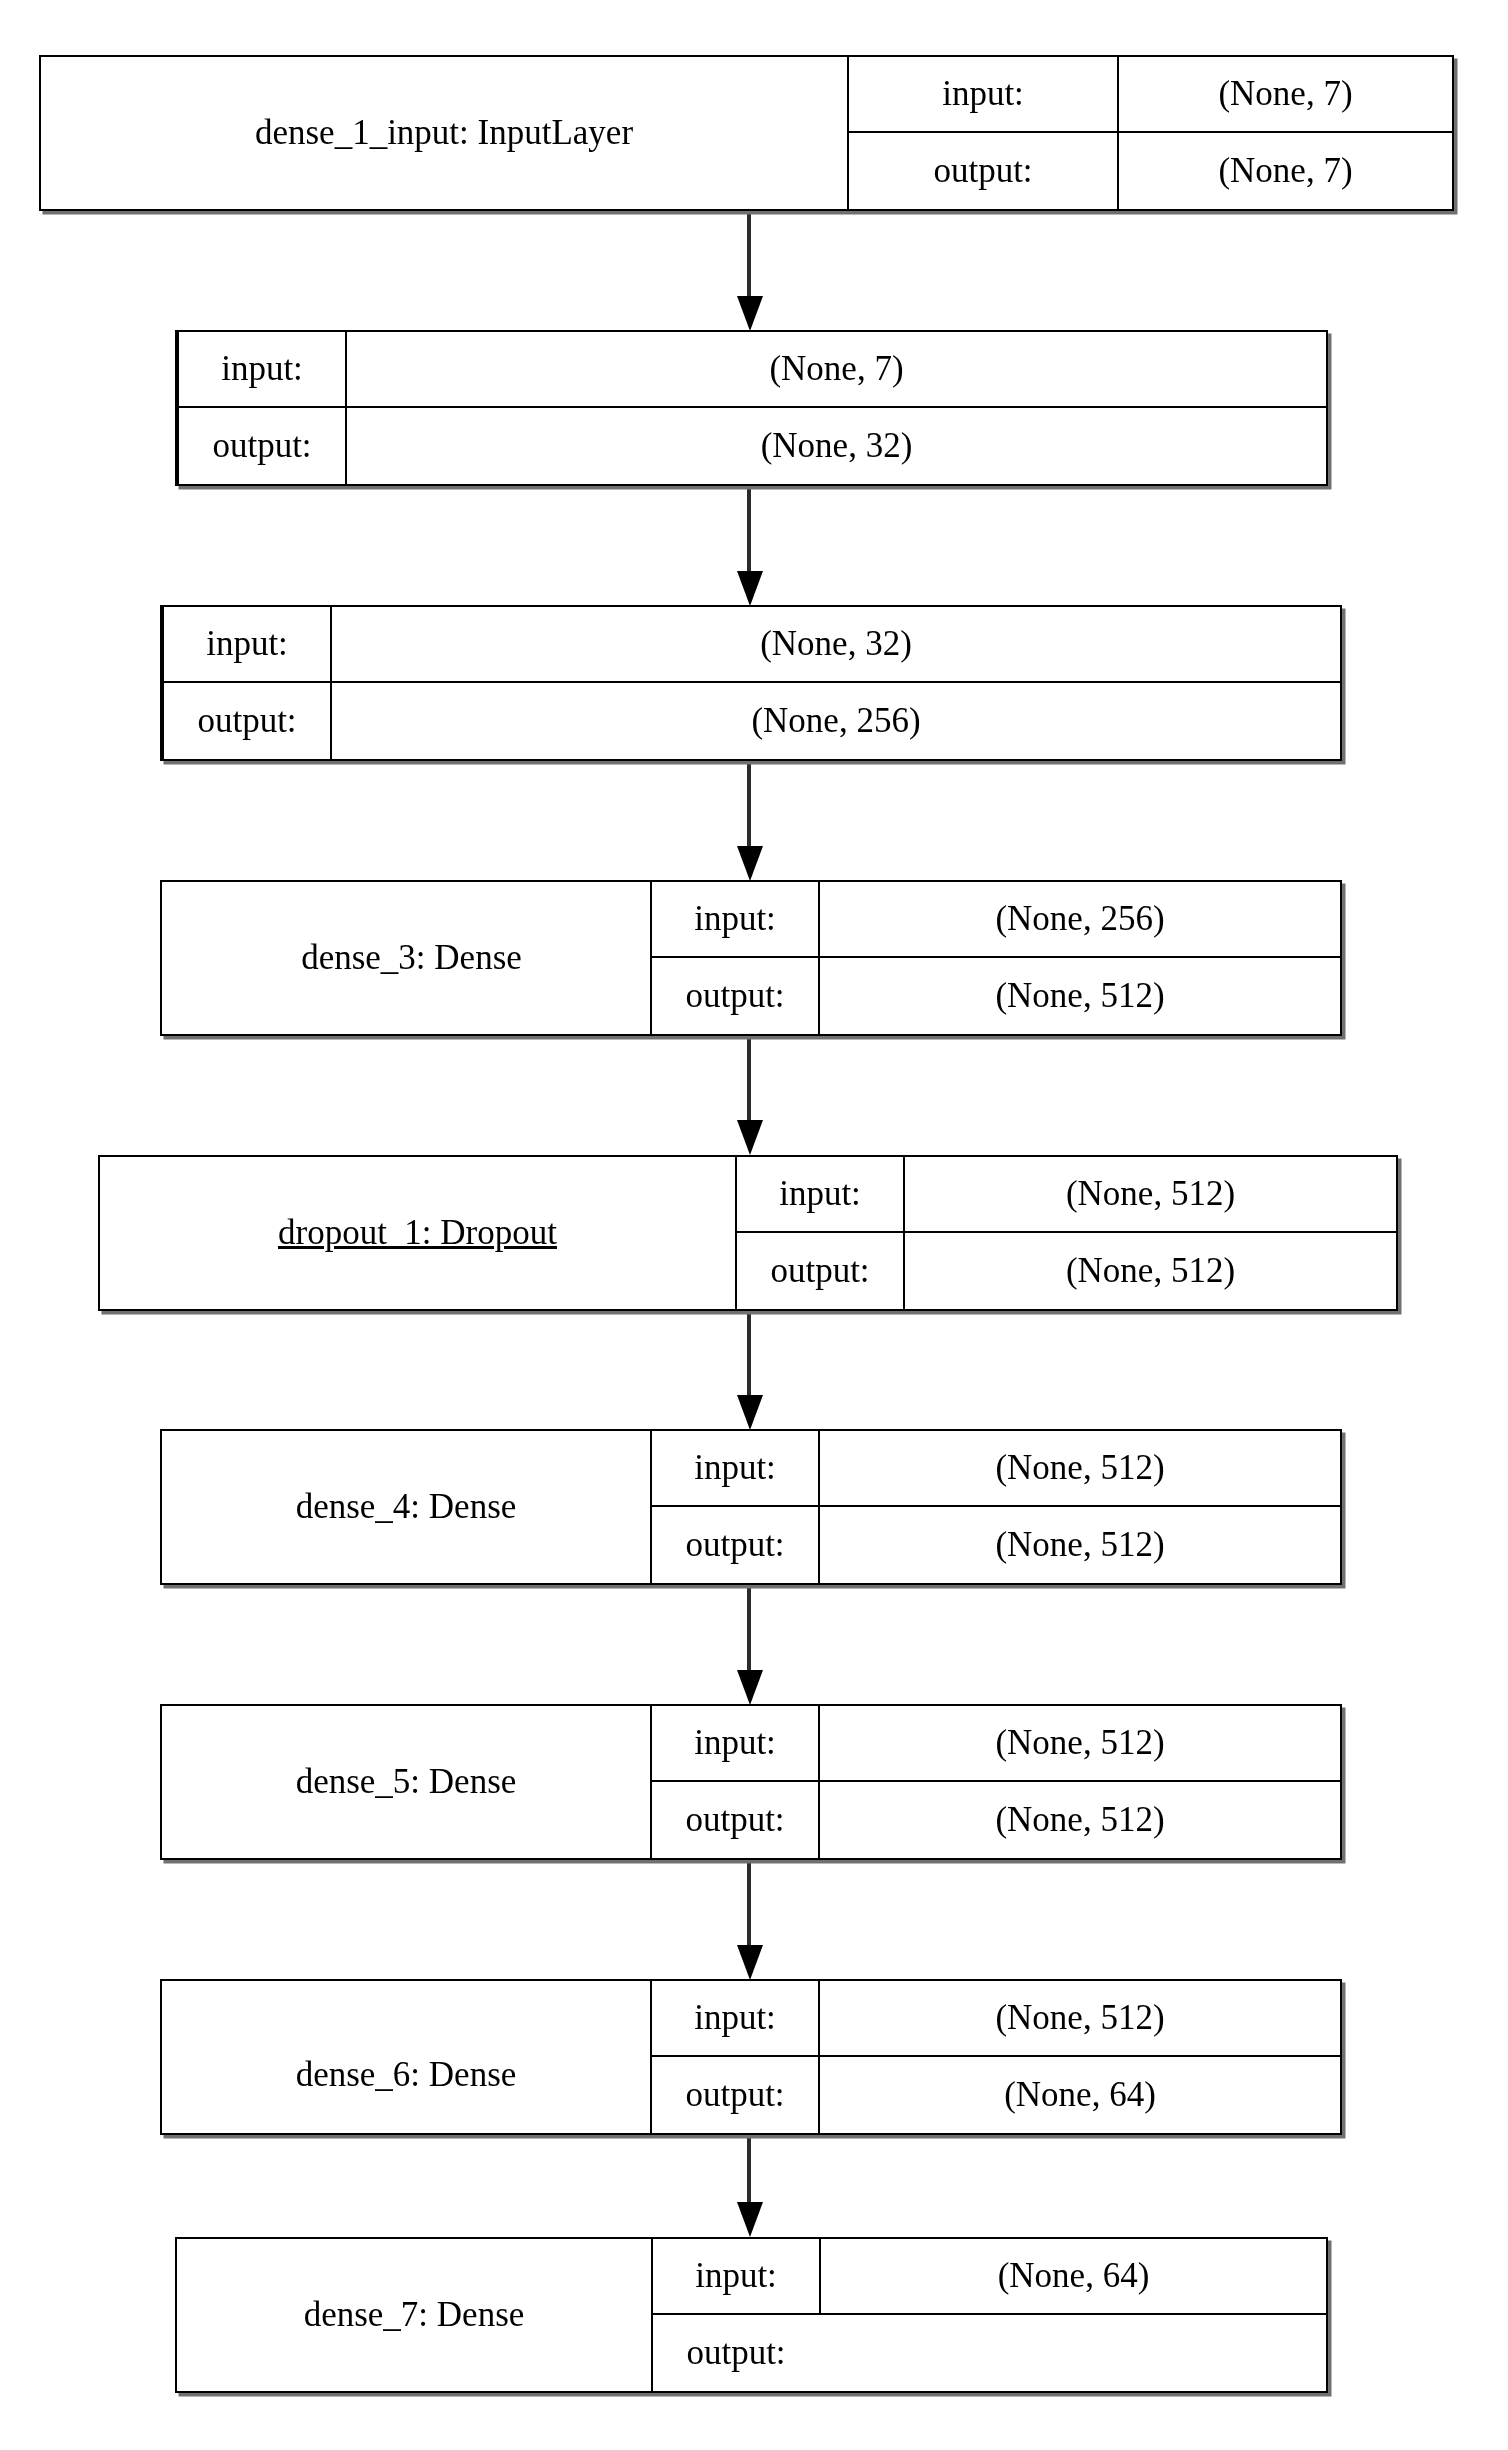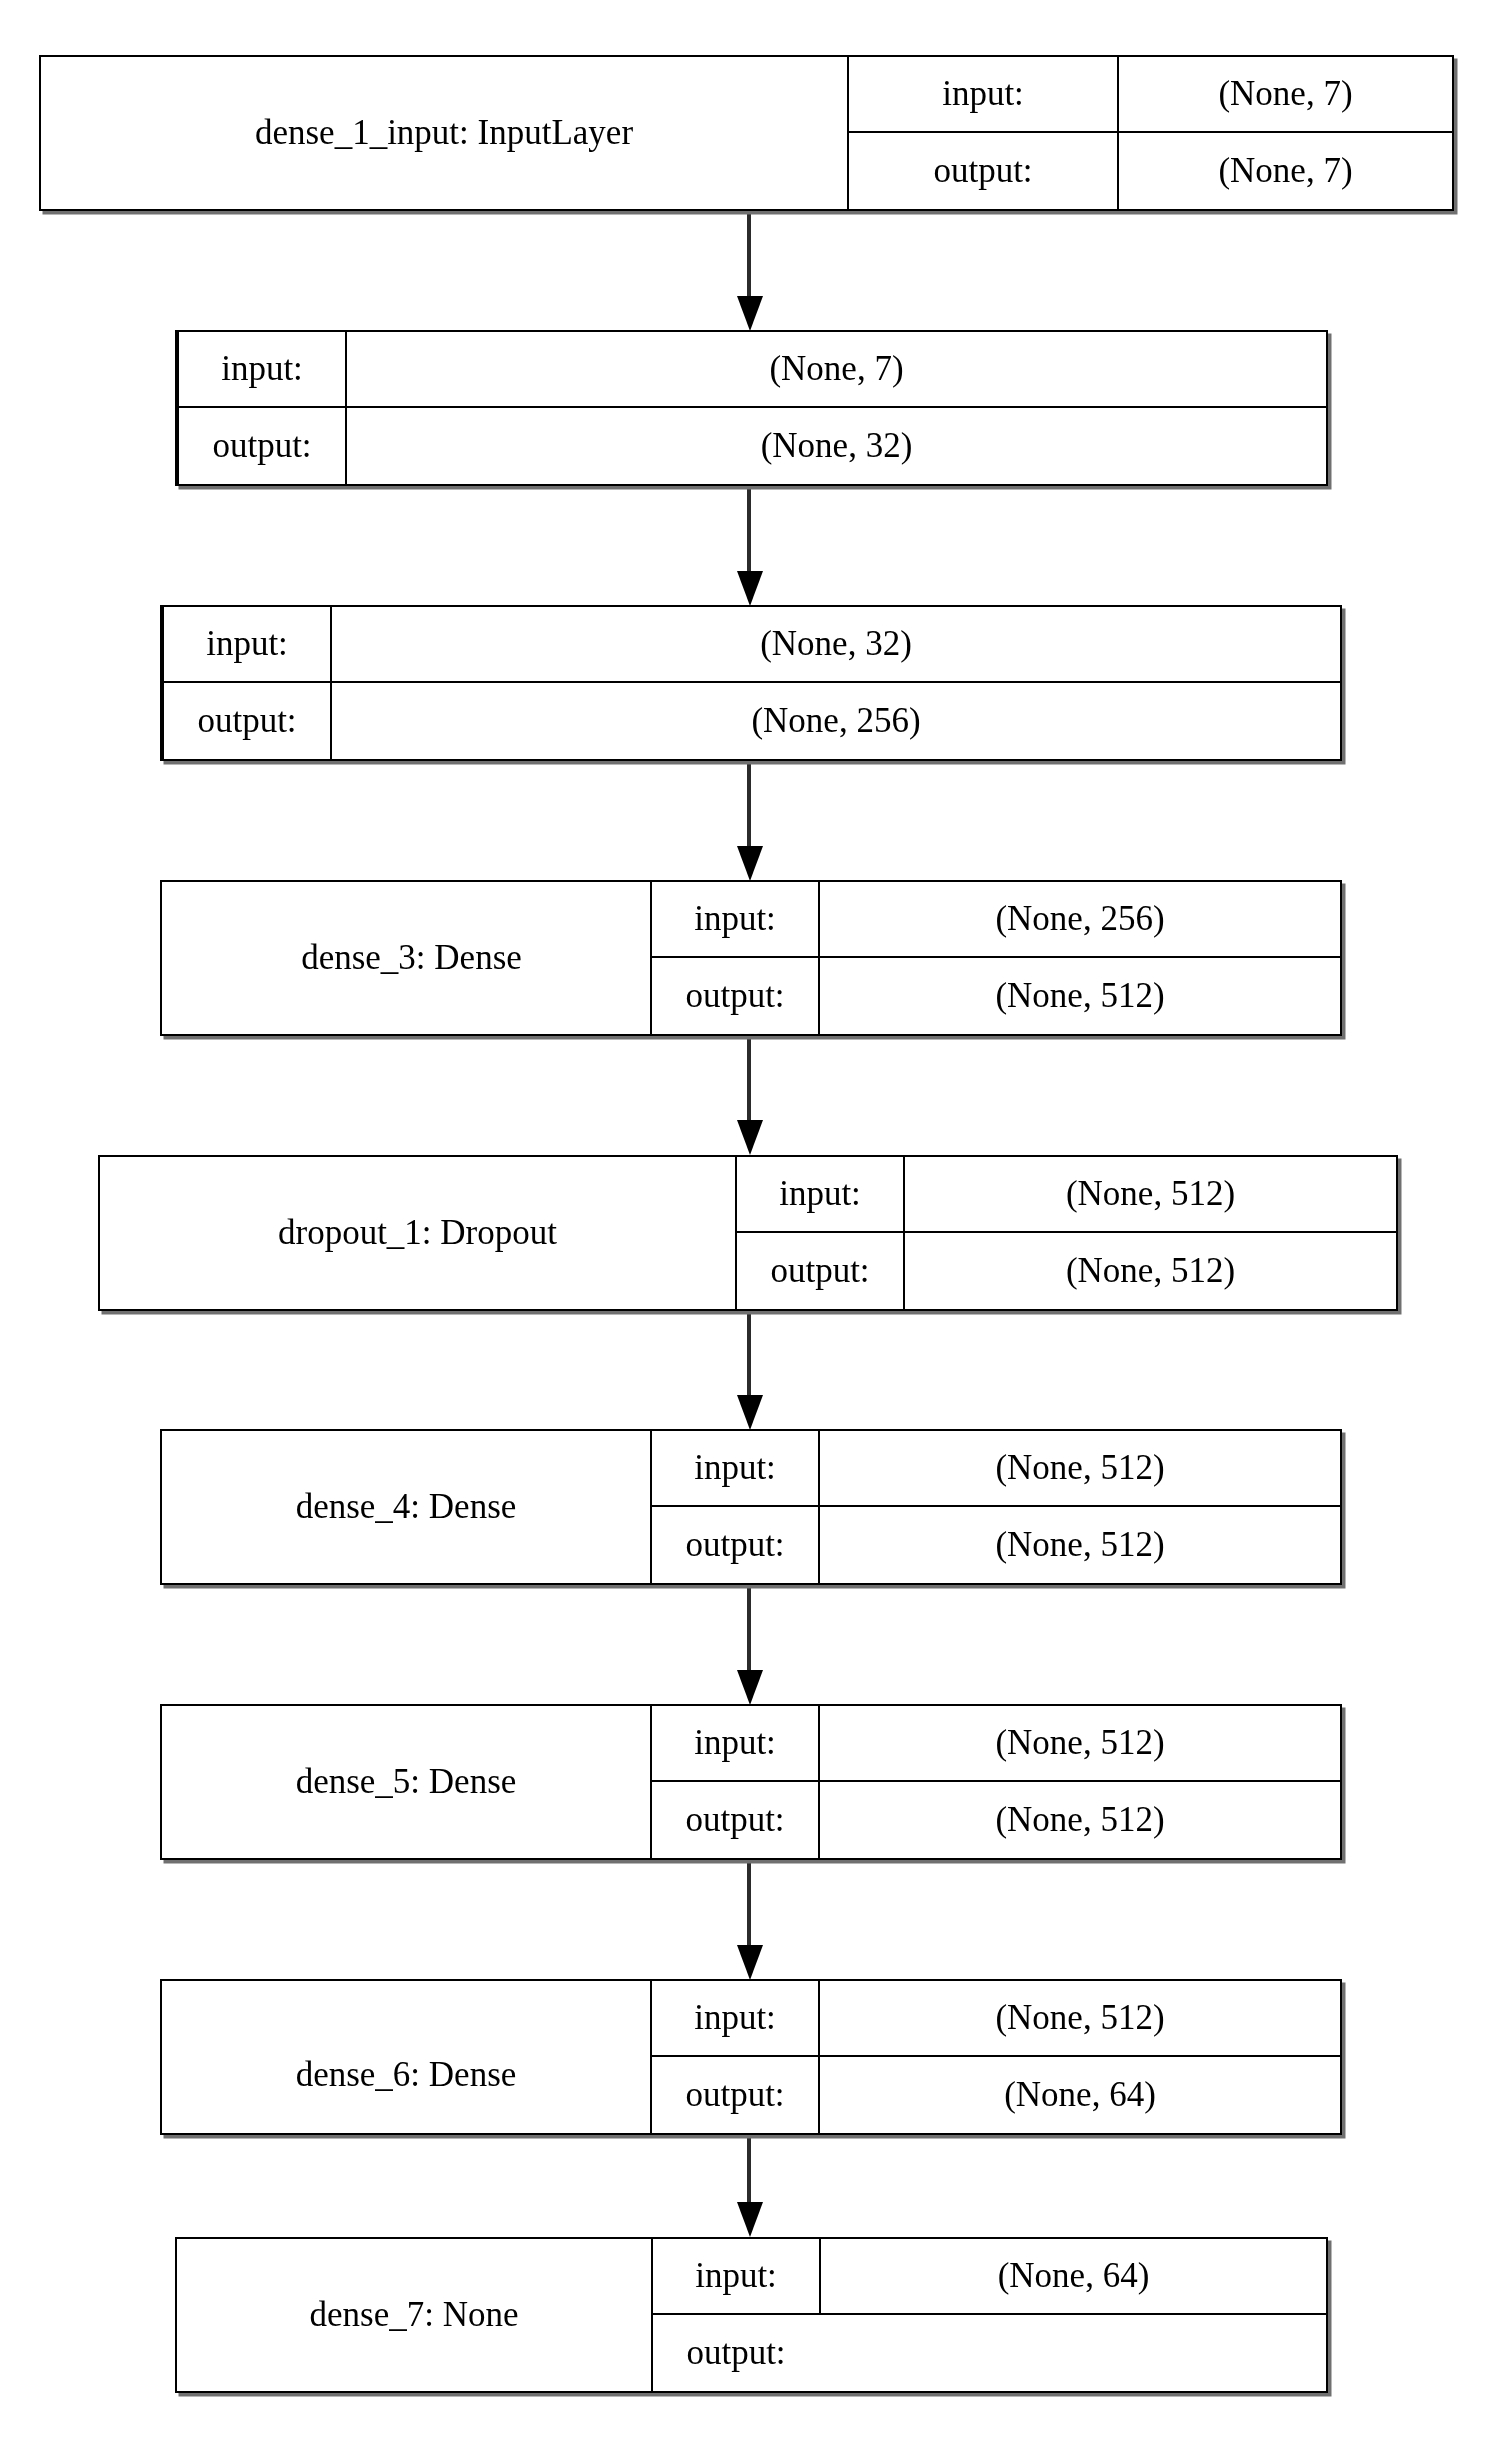--- a/index.html
+++ b/index.html
@@ -182,21 +182,21 @@
           <div class="cell-label" style="width: 166px; flex: 0 0 166px;">input:</div>
           <div class="cell-shape">(None, 256)</div>
         </div>
         <div class="io-row bottom">
           <div class="cell-label" style="width: 166px; flex: 0 0 166px;">output:</div>
           <div class="cell-shape">(None, 512)</div>
         </div>
       </div>
     </div>
     <div class="node" style="left: 98px; top: 1155px; width: 1300px; height: 156px;">
-      <div class="cell-name" style="width: 635px; flex: 0 0 635px;">dropout_1: Dropout</div>
+      <div class="cell-name" style="width: 635px; flex: 0 0 635px; text-decoration: underline;">dropout_1: Dropout</div>
       <div class="io-col" style="flex: 1 1 auto;">
         <div class="io-row top">
           <div class="cell-label" style="width: 166px; flex: 0 0 166px;">input:</div>
           <div class="cell-shape">(None, 512)</div>
         </div>
         <div class="io-row bottom">
           <div class="cell-label" style="width: 166px; flex: 0 0 166px;">output:</div>
           <div class="cell-shape">(None, 512)</div>
         </div>
       </div>
@@ -234,21 +234,21 @@
           <div class="cell-label" style="width: 166px; flex: 0 0 166px;">input:</div>
           <div class="cell-shape">(None, 512)</div>
         </div>
         <div class="io-row bottom">
           <div class="cell-label" style="width: 166px; flex: 0 0 166px;">output:</div>
           <div class="cell-shape">(None, 64)</div>
         </div>
       </div>
     </div>
     <div class="node" style="left: 175px; top: 2237px; width: 1153px; height: 156px;">
-      <div class="cell-name" style="width: 474px; flex: 0 0 474px;">dense_7: None</div>
+      <div class="cell-name" style="width: 474px; flex: 0 0 474px;">dense_7: Dense</div>
       <div class="io-col" style="flex: 1 1 auto;">
         <div class="io-row top">
           <div class="cell-label" style="width: 166px; flex: 0 0 166px;">input:</div>
           <div class="cell-shape">(None, 64)</div>
         </div>
         <div class="io-row bottom">
           <div class="cell-label" style="width: 166px; flex: 0 0 166px;">output:</div>
         </div>
       </div>
     </div>

